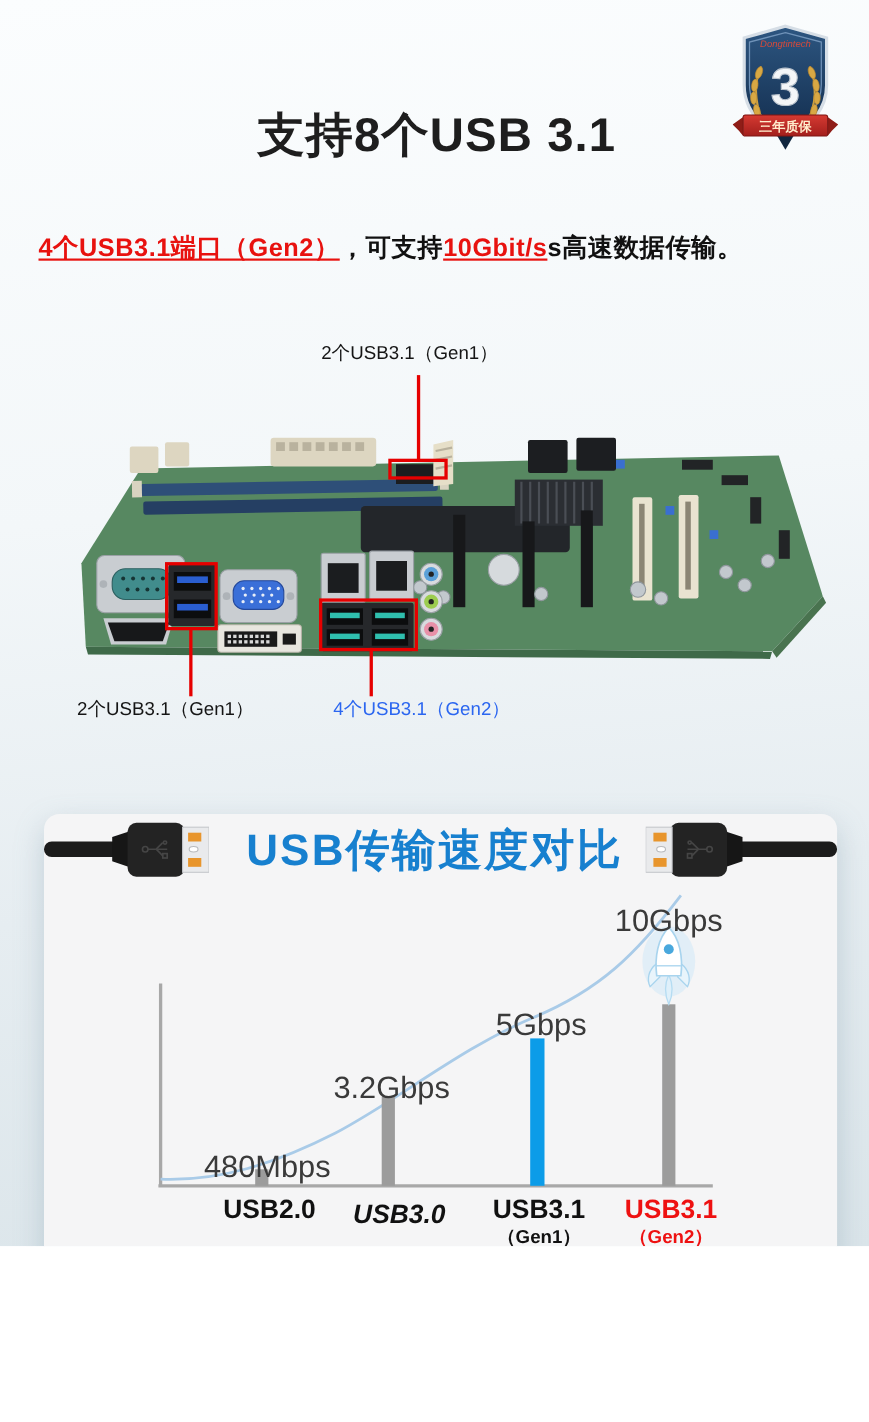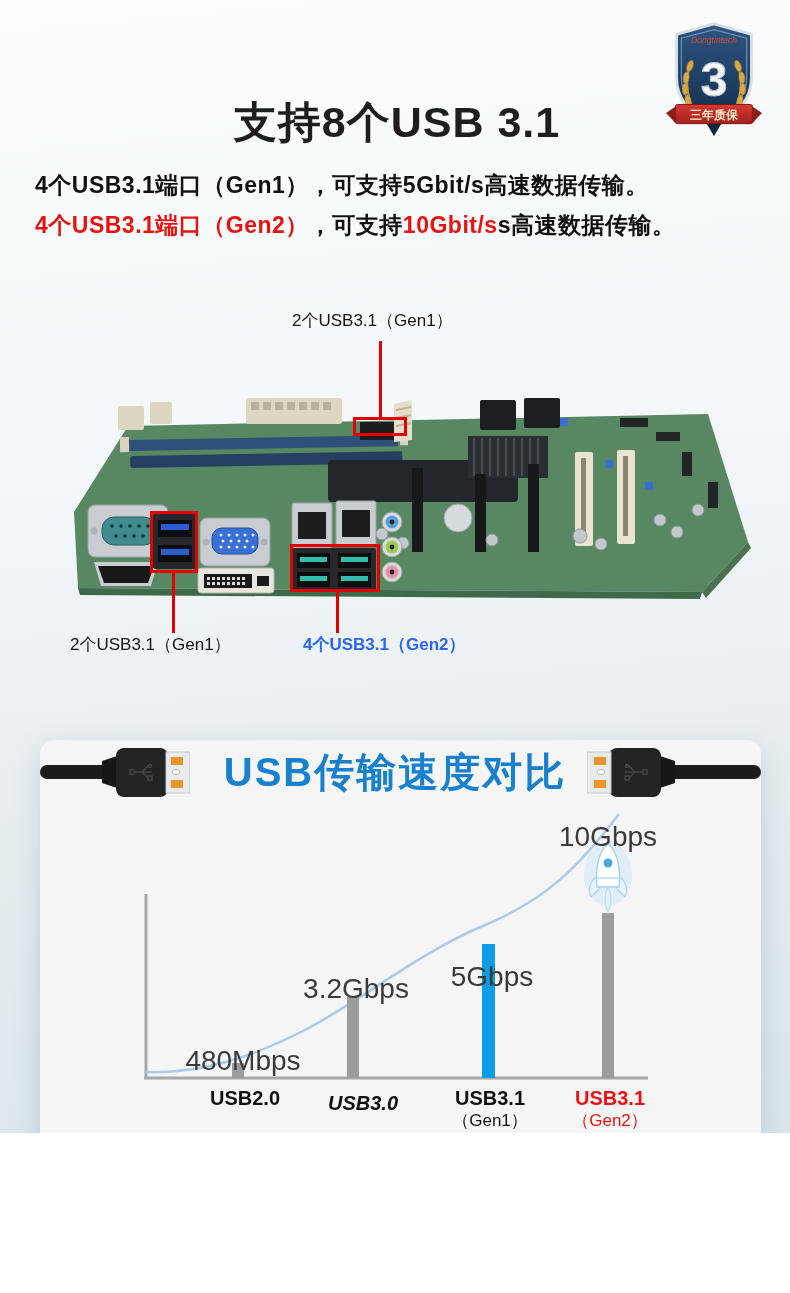--- a/index.html
+++ b/index.html
@@ -4,38 +4,38 @@
 <style>
   html,body{margin:0;padding:0;}
   body{width:790px;font-family:"Liberation Sans","DejaVu Sans",sans-serif;}
   .page{position:relative;width:790px;height:1133px;overflow:hidden;
         background:linear-gradient(175deg,#fbfdfe 0%,#f3f7f9 40%,#e6edf1 70%,#dbe5ea 100%);}
   .abs{position:absolute;}
 
   
   .main-title{left:4px;right:0;top:94px;text-align:center;font-size:43px;font-weight:800;color:#1e1e1e;letter-spacing:1px;}
   .desc{left:35px;font-size:23px;font-weight:700;color:#111;white-space:nowrap;letter-spacing:.5px;}
-  .desc .red{color:#e8120f;}
+  .desc .red{color:#e8120f;text-decoration:underline;}
 
   
   .callout{font-size:17px;color:#151515;white-space:nowrap;}
-  .callout.blue{color:#2b66f0;font-weight:bold;}
+  .callout.blue{color:#2b66f0;}
   .ann-line{background:#e60000;width:3px;}
   .ann-box{border:3px solid #e60000;background:transparent;}
 
   
   .card{left:40px;top:740px;width:721px;height:437px;background:#f5f5f6;border-radius:14px;
         box-shadow:0 10px 26px rgba(120,148,165,.35);}
   .card-title{left:0;right:0;top:745px;text-align:center;font-size:40px;font-weight:800;color:#1780cf;letter-spacing:2px;}
 
   
   .vlabel{transform:translateX(-50%);font-size:28px;color:#3a3a3a;white-space:nowrap;}
   .clabel{transform:translateX(-50%);text-align:center;font-weight:700;color:#111;white-space:nowrap;line-height:1.0;}
-  .clabel .l1{font-size:20px;display:block;}
-  .clabel .l2{font-size:17px;display:block;margin-top:4px;font-weight:400;text-align:center;}
+  .clabel .l1{font-size:24px;display:block;}
+  .clabel .l2{font-size:17px;display:block;margin-top:4px;font-weight:700;text-align:center;}
 </style>
 </head>
 <body>
 
 <div class="page">
 
   <svg class="abs" style="left:666px;top:20px" width="96" height="120" viewBox="0 0 100 125">
     <defs>
       <linearGradient id="shieldG" x1="0" y1="0" x2="0" y2="1">
         <stop offset="0" stop-color="#2d5681"></stop>
@@ -65,23 +65,20 @@
     </g>
     <text x="50" y="79" text-anchor="middle" font-size="50" font-weight="bold" fill="#f4f6f8" stroke="#b9c2cc" stroke-width="1">3</text>
     <polygon points="40,104 60,104 50,121" fill="#10263f"></polygon>
     <polygon points="10,90 0,97 6,103 10,108" fill="#8f1d17"></polygon>
     <polygon points="90,90 100,97 94,103 90,108" fill="#8f1d17"></polygon>
     <rect x="10" y="88" width="80" height="20" rx="2" fill="url(#ribG)" stroke="#7e1512" stroke-width="1"></rect>
     <text x="50" y="103" text-anchor="middle" font-size="12.5" font-weight="bold" fill="#ffeccc">三年质保</text>
   </svg>
 
   <div class="abs main-title">支持8个USB 3.1</div>
-  <div class="abs desc" style="top:170px">
-    <span>4个USB3.1端口（Gen1），可支持5Gbit/s高速数据传输。</span>
-  </div>
   <div class="abs desc" style="top:210px">
     <span class="red">4个USB3.1端口（Gen2）</span><span>，可支持</span><span class="red">10Gbit/s</span><span>s高速数据传输。</span>
   </div>
 
   <div class="abs callout" style="left:292px;top:309px">2个USB3.1（Gen1）</div>
 
   <svg class="abs" style="left:60px;top:390px" width="700" height="225" viewBox="0 0 700 225">
     <polygon points="18,198 14,122 68,36 648,24 688,152 642,202" fill="#578861"></polygon>
     <polygon points="18,198 642,202 640,209 20,205" fill="#3f6a49"></polygon>
     <polygon points="642,202 688,152 691,158 646,208" fill="#49734f"></polygon>
@@ -332,21 +329,21 @@
       <path d="M11,-4 C19,2 20,11 17,17 L8,8 Z" fill="#e8f4fb" stroke="#a8d4ee" stroke-width="1.2"></path>
       <path d="M0,6 C4,15 4,24 0,33 C-4,24 -4,15 0,6 Z" fill="#dff0fa" stroke="#b5dcf2" stroke-width="1.2"></path>
       <path d="M0,-37 C10,-27 13,-10 11,7 L-11,7 C-13,-10 -10,-27 0,-37 Z" fill="#ffffff" stroke="#a8d4ee" stroke-width="1.5"></path>
       <line x1="-11" y1="-2" x2="11" y2="-2" stroke="#a8d4ee" stroke-width="1.2"></line>
       <circle cx="0" cy="-17" r="4.5" fill="#49a8dd"></circle>
     </g>
   </svg>
 
   <div class="abs vlabel" style="left:243px;top:1045px">480Mbps</div>
   <div class="abs vlabel" style="left:356px;top:973px">3.2Gbps</div>
-  <div class="abs vlabel" style="left:492px;top:961px">5Gbps</div>
+  <div class="abs vlabel" style="left:492px;top:916px">5Gbps</div>
   <div class="abs vlabel" style="left:608px;top:821px">10Gbps</div>
 
   <div class="abs clabel" style="left: 245px; top: 1088px; color: rgb(17, 17, 17);">
     <span class="l1">USB2.0</span>
   </div>
   <div class="abs clabel" style="left: 363px; top: 1093px; color: rgb(17, 17, 17); font-style: italic;">
     <span class="l1">USB3.0</span>
   </div>
   <div class="abs clabel" style="left: 490px; top: 1088px; color: rgb(17, 17, 17);">
     <span class="l1">USB3.1</span>

